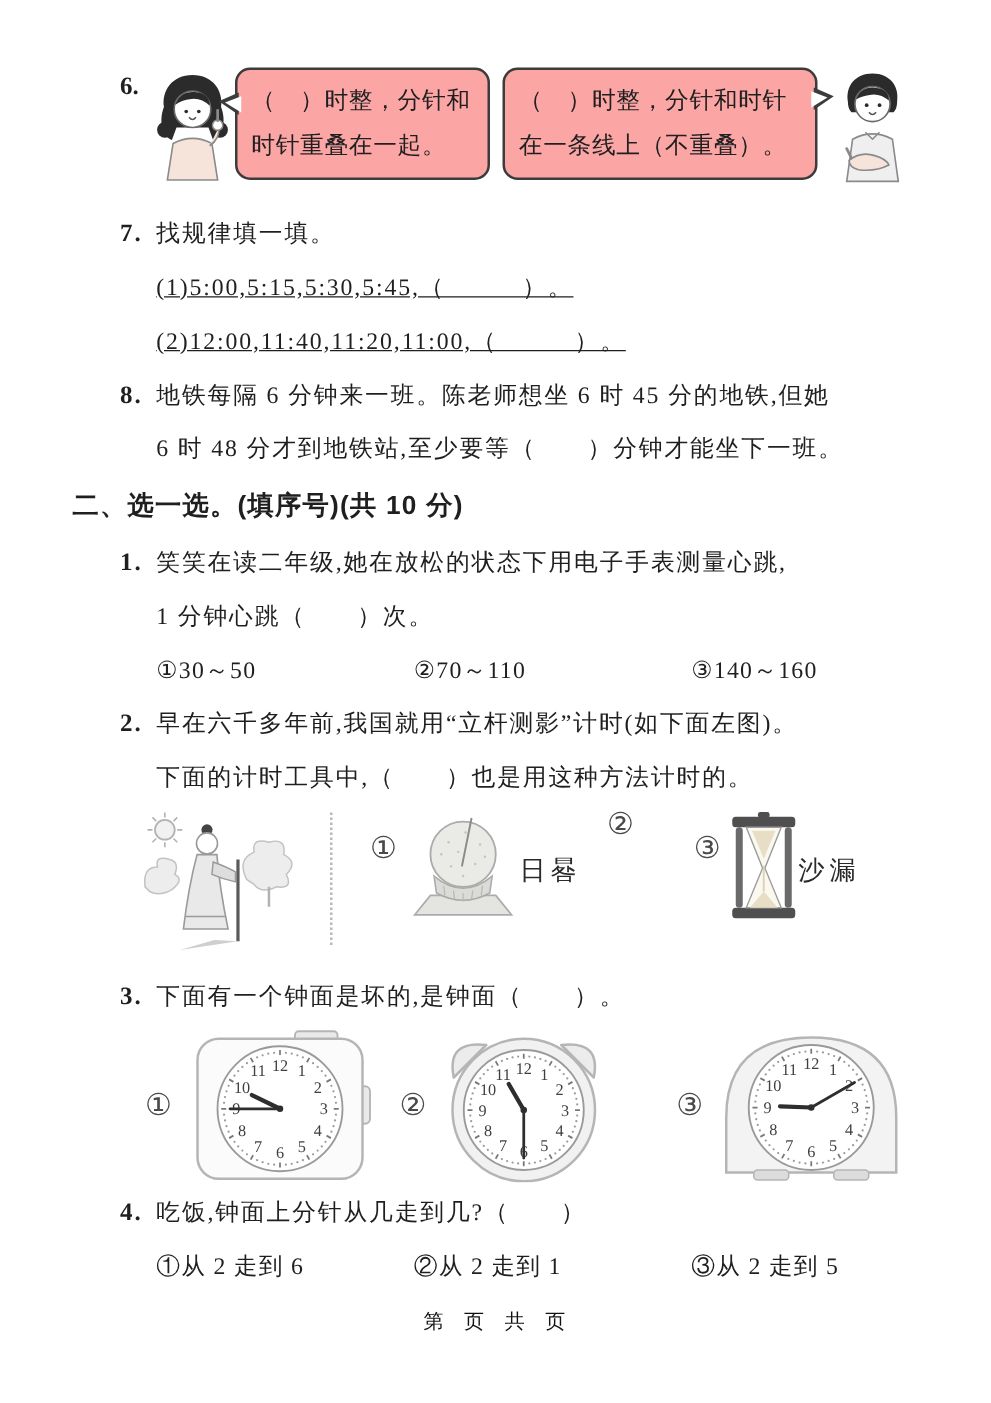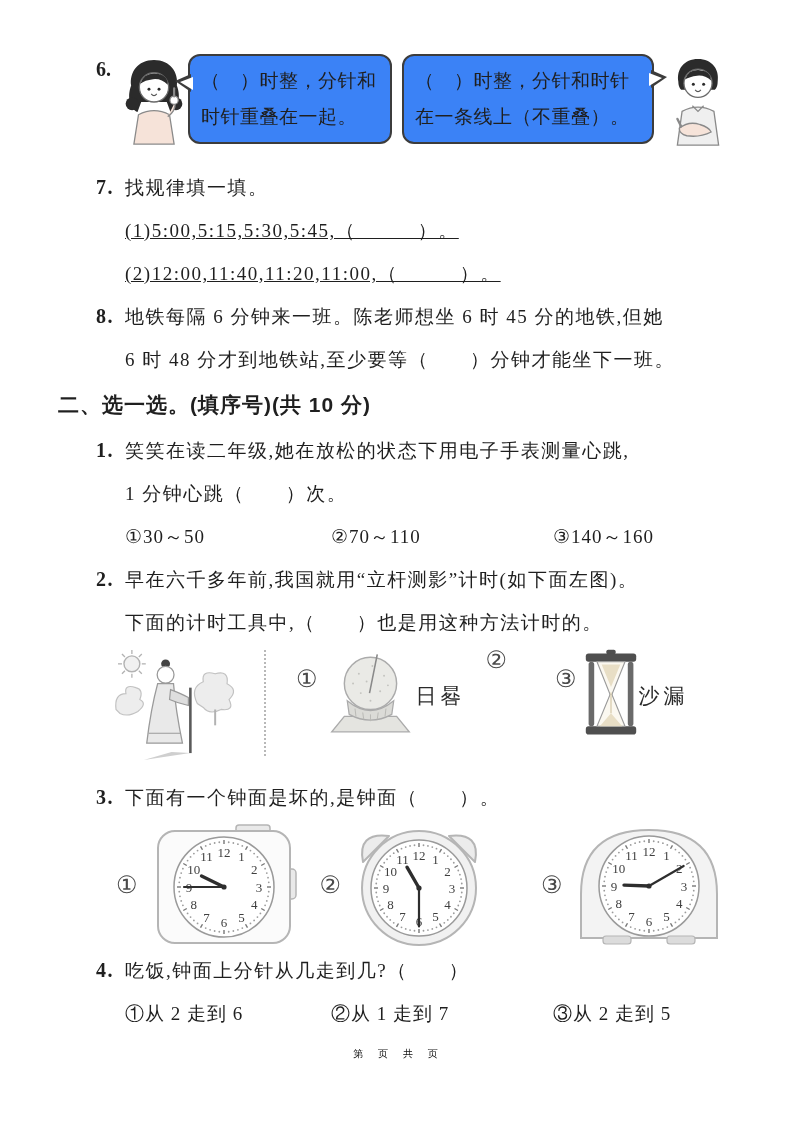--- a/index.html
+++ b/index.html
@@ -8,21 +8,21 @@
     font-family:"Liberation Serif","DejaVu Serif",serif;color:#1f1f1f;
   }
   .page{box-sizing:border-box;width:793px;height:1122px;padding:54px 58px 0 58px;position:relative;}
   .line{height:43px;line-height:43px;font-size:19px;letter-spacing:1.5px;white-space:nowrap;}
   .qnum{font-weight:bold;font-size:20px;}
   
   .q6row{display:flex;margin-left:38px;height:102px;align-items:flex-start;}
   .q6row .qnum{width:26px;line-height:26px;margin-top:2px;}
   .avatar{flex:0 0 auto;}
   .bubble{
-    position:relative;border:2px solid #3c3c3c;border-radius:12px;background:#3b82f6;
+    position:relative;border:2px solid #3c3c3c;border-radius:12px;background:#fca5a5;
     padding:7px 11px;font-size:19px;line-height:36px;letter-spacing:0.5px;white-space:nowrap;
   }
   .bubble-left{width:178px;margin-left:2px;}
   .bubble-right{width:226px;margin-left:10px;}
   .bubble-left::before{content:"";position:absolute;left:-15px;top:18px;border-top:7px solid transparent;border-bottom:11px solid transparent;border-right:16px solid #3c3c3c;}
   .bubble-left::after{content:"";position:absolute;left:-10px;top:21px;border-top:5px solid transparent;border-bottom:8px solid transparent;border-right:13px solid #fff;}
   .bubble-right::before{content:"";position:absolute;right:-15px;top:14px;border-top:7px solid transparent;border-bottom:11px solid transparent;border-left:16px solid #3c3c3c;}
   .bubble-right::after{content:"";position:absolute;right:-10px;top:17px;border-top:5px solid transparent;border-bottom:8px solid transparent;border-left:13px solid #fff;}
   
   .q{display:flex;align-items:flex-start;margin-left:38px;}
@@ -47,21 +47,21 @@
   .tool-img{height:92px;display:flex;align-items:flex-end;justify-content:center;}
   .tool-label{font-size:21px;letter-spacing:4px;margin-top:3px;color:#2a2a2a;white-space:nowrap;}
   .t1{margin-left:30px;} .t2{margin-left:20px;} .t3{margin-left:42px;}
   
   .clocks-row{display:flex;align-items:center;height:128px;margin-left:58px;margin-top:2px;}
   .clock-group{display:flex;align-items:center;}
   .clock-group .marker{margin-right:4px;}
   .cg2{margin-left:14px;} .cg3{margin-left:48px;}
   
   .footer{margin-top:12px;text-align:center;font-family:"Liberation Sans","DejaVu Sans",sans-serif;
-    font-size:10px;letter-spacing:2px;word-spacing:8px;color:#111;}
+    font-size:16px;letter-spacing:2px;word-spacing:8px;color:#111;}
 </style>
 </head>
 <body>
 
 <div class="page">
 
   <div class="q6row">
     <span class="qnum">6.</span>
 
     <span class="avatar">
@@ -498,19 +498,19 @@
   </div>
 
   <div class="q">
     <span class="qnum line">4.</span>
     <div class="qbody">
       <div class="line">吃饭,钟面上分针从几走到几?（　　）</div>
     </div>
   </div>
   <div class="opts">
     <span class="opt1">①从 2 走到 6</span>
-    <span class="opt2">②从 1 走到 7</span>
+    <span class="opt2">②从 2 走到 1</span>
     <span>③从 2 走到 5</span>
   </div>
 
   <div class="footer">第 页 共 页</div>
 
 </div>
 
 </body></html>

